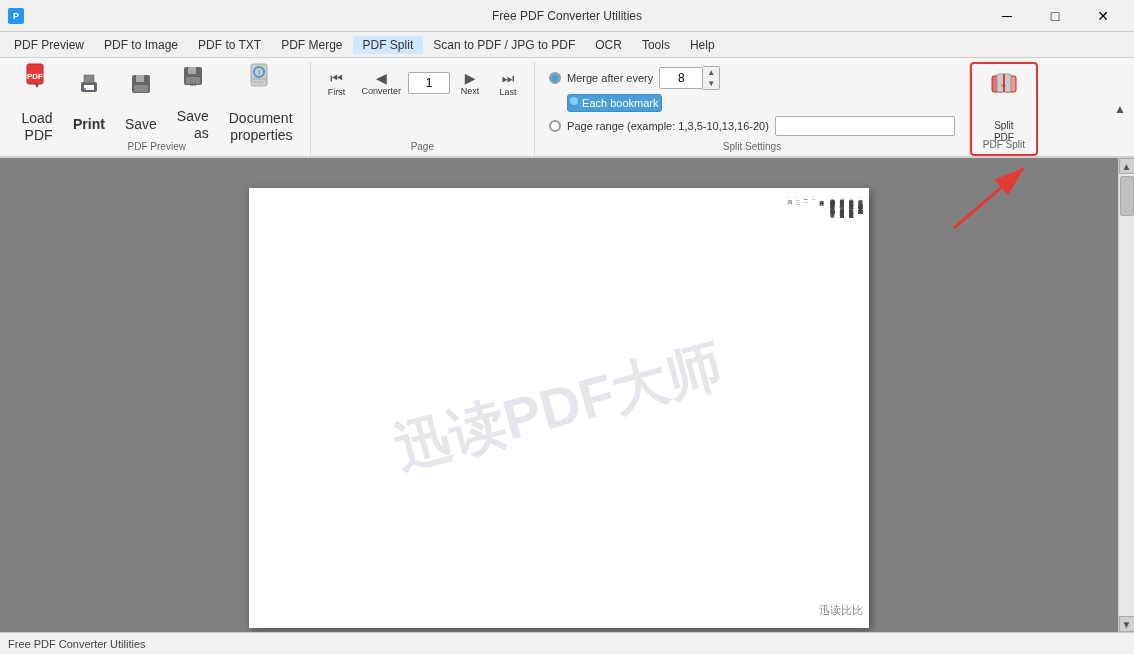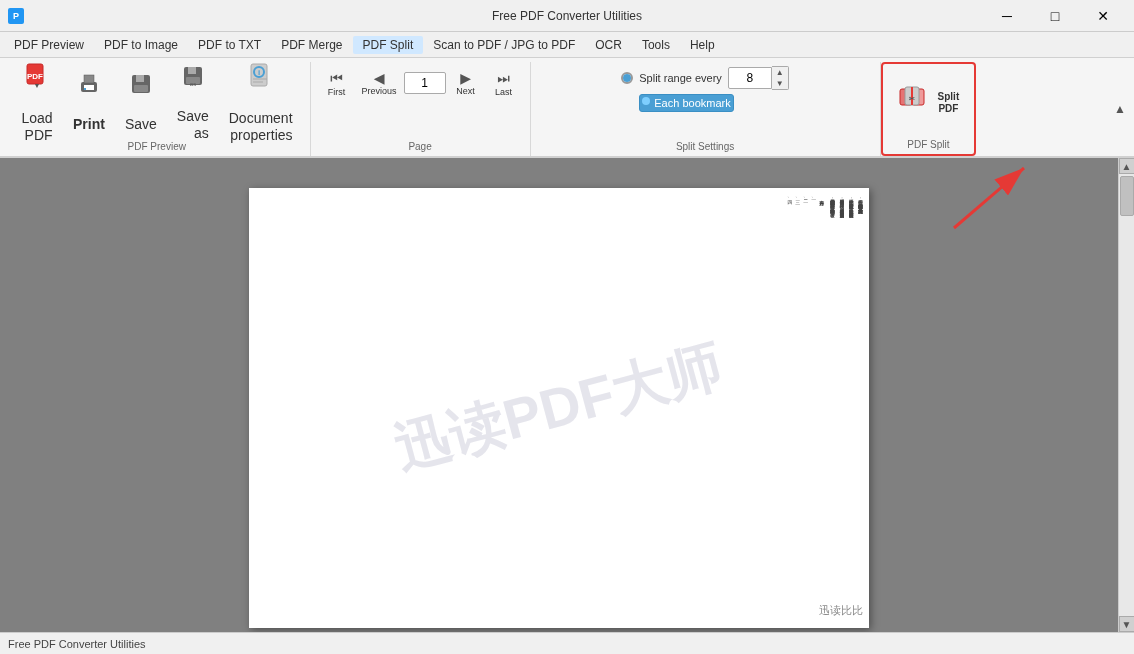--- a/index.html
+++ b/index.html
@@ -180,31 +180,30 @@
 
     .page-range-input {
       width: 180px; height: 20px;
       border: 1px solid #aaa;
       font-size: 11px;
       padding: 0 4px;
       border-radius: 2px;
     }
     .split-pdf-btn {
       display: flex;
-      flex-direction: row;
+      flex-direction: column;
       align-items: center;
       justify-content: space-between;
       padding: 4px 12px;
       cursor: pointer;
       border-radius: 3px;
       border: 1px solid transparent;
       background: transparent;
       min-width: 60px;
       height: 72px;
-      font-weight: bold;
     }
     .split-pdf-icon { font-size: 22px; margin-bottom: 2px; }
     .split-pdf-label { font-size: 10px; text-align: center; color: #333; line-height: 1.2; }
 
     
     .content-area {
       flex: 1;
       display: flex;
       background: #808080;
       overflow: hidden;
@@ -398,21 +397,21 @@
 
   <div class="ribbon-group">
     <div class="ribbon-group-content" style="flex-direction:column; gap:4px; padding-top:4px;">
       <div class="nav-row">
         <button class="nav-btn">
           <span class="nav-btn-icon">⏮</span>
           <span class="nav-btn-label">First</span>
         </button>
         <button class="nav-btn">
           <span class="nav-btn-icon">◀</span>
-          <span class="nav-btn-label">Previous</span>
+          <span class="nav-btn-label">Converter</span>
         </button>
         <input class="page-input" value="1" style="">
         <button class="nav-btn">
           <span class="nav-btn-icon">▶</span>
           <span class="nav-btn-label">Next</span>
         </button>
         <button class="nav-btn">
           <span class="nav-btn-icon">⏭</span>
           <span class="nav-btn-label">Last</span>
         </button>
@@ -421,38 +420,43 @@
     <div class="ribbon-group-label">Page</div>
   </div>
 
   <div class="ribbon-group" style="min-width: 350px;">
     <div class="split-settings-content">
 
       <div class="split-row">
         <div class="split-radio-dot">
           <div style="width:8px;height:8px;border-radius:50%;background:#4a9fd4;"></div>
         </div>
-        <span class="split-label">Split range every</span>
+        <span class="split-label">Merge after every</span>
         <div class="number-input-wrap">
           <input class="number-input" value="8" style="">
           <div class="spin-btns">
             <button class="spin-btn">▲</button>
             <button class="spin-btn">▼</button>
           </div>
         </div>
       </div>
 
       <div class="split-row">
         <div style="width:12px;"></div>
         <button class="split-each-bookmark-btn">
           <span style="width:8px;height:8px;border-radius:50%;background:#7ecfff;display:inline-block;"></span>
           <span>Each bookmark</span>
         </button>
       </div>
 
+      <div class="split-row">
+        <div class="split-radio-dot"></div>
+        <span class="split-label">Page range (example: 1,3,5-10,13,16-20)</span>
+        <input class="page-range-input" style="">
+      </div>
     </div>
     <div class="ribbon-group-label">Split Settings</div>
   </div>
 
   <div class="ribbon-group" style="border: 2px solid #e53935; border-radius: 4px; padding: 2px; position: relative;">
     <div class="ribbon-group-content">
       <button class="ribbon-btn split-pdf-btn">
         <span class="split-pdf-icon">
           <svg width="28" height="28" viewBox="0 0 28 28">
             <rect x="2" y="4" width="12" height="16" rx="2" fill="#e57373" stroke="#c62828" stroke-width="1"></rect>

